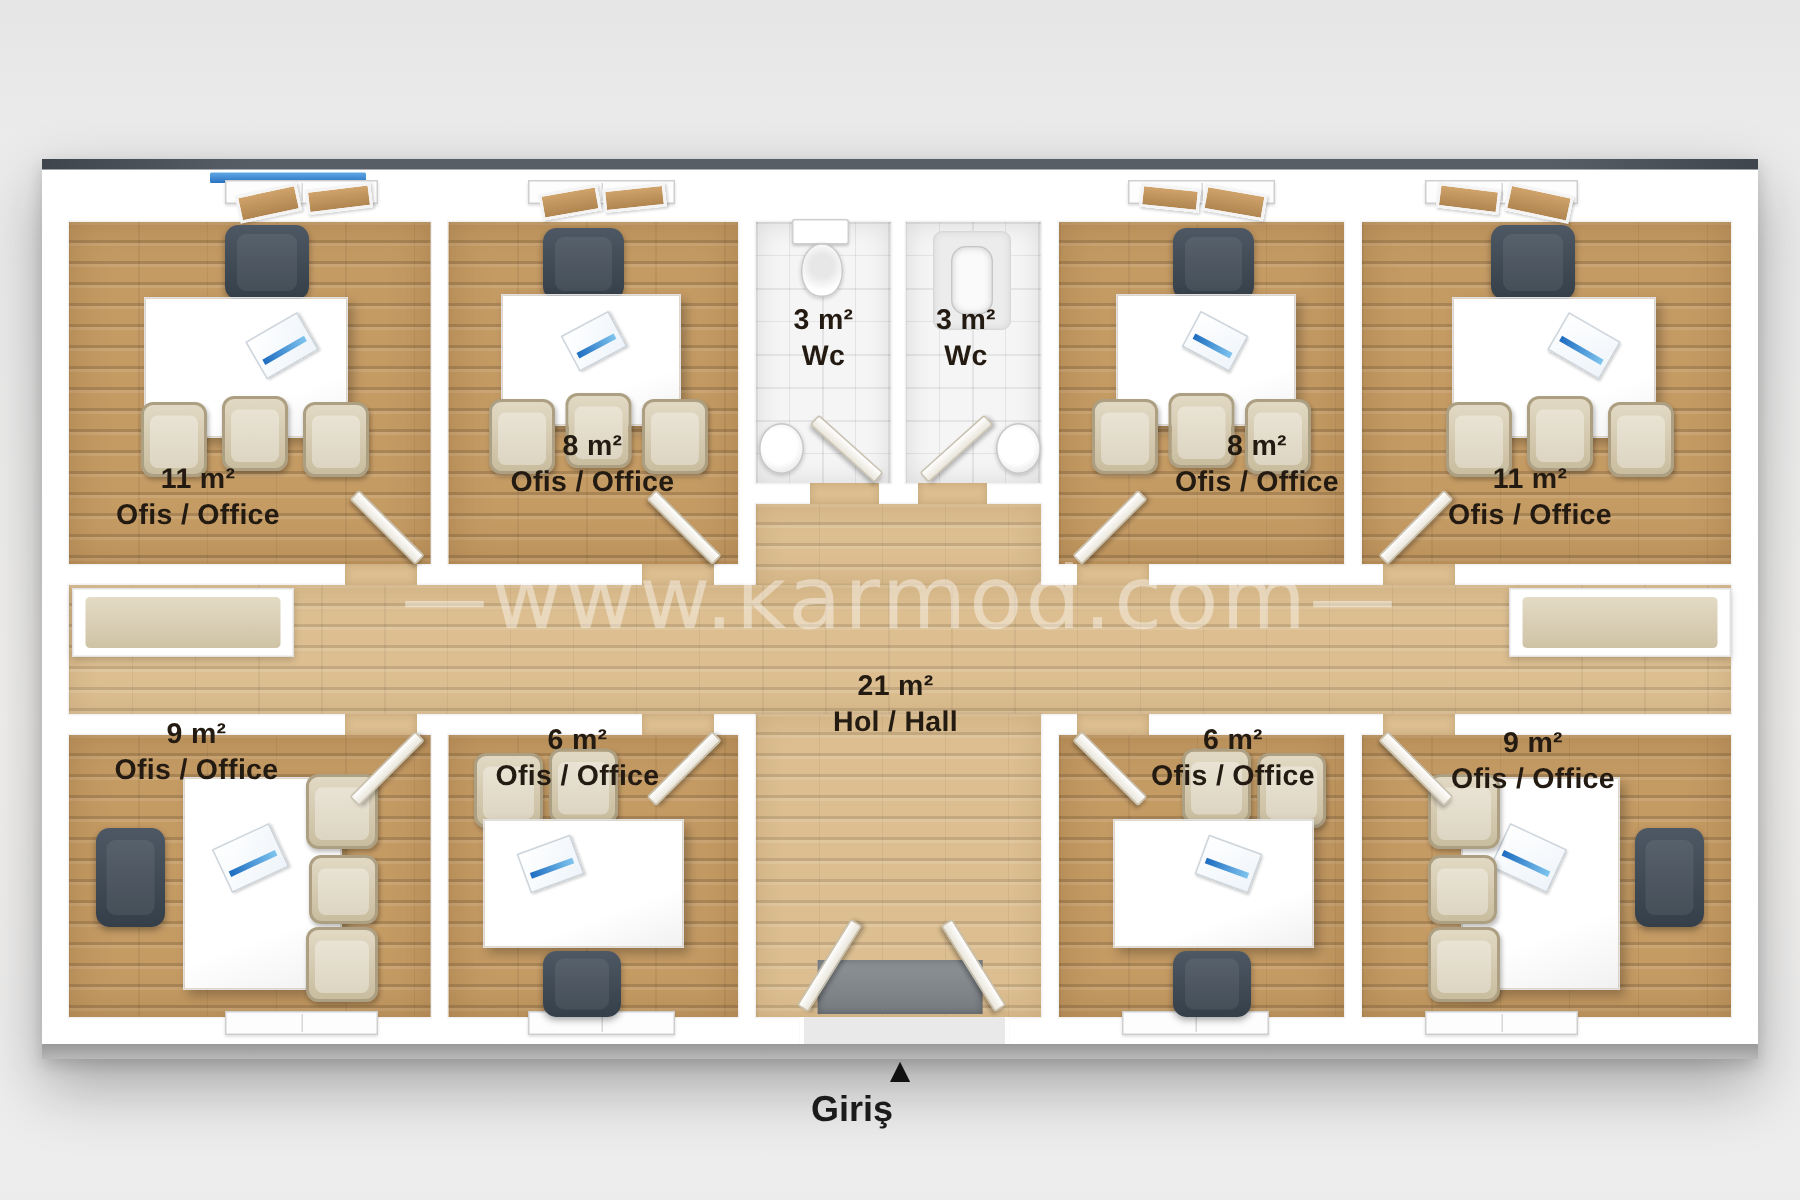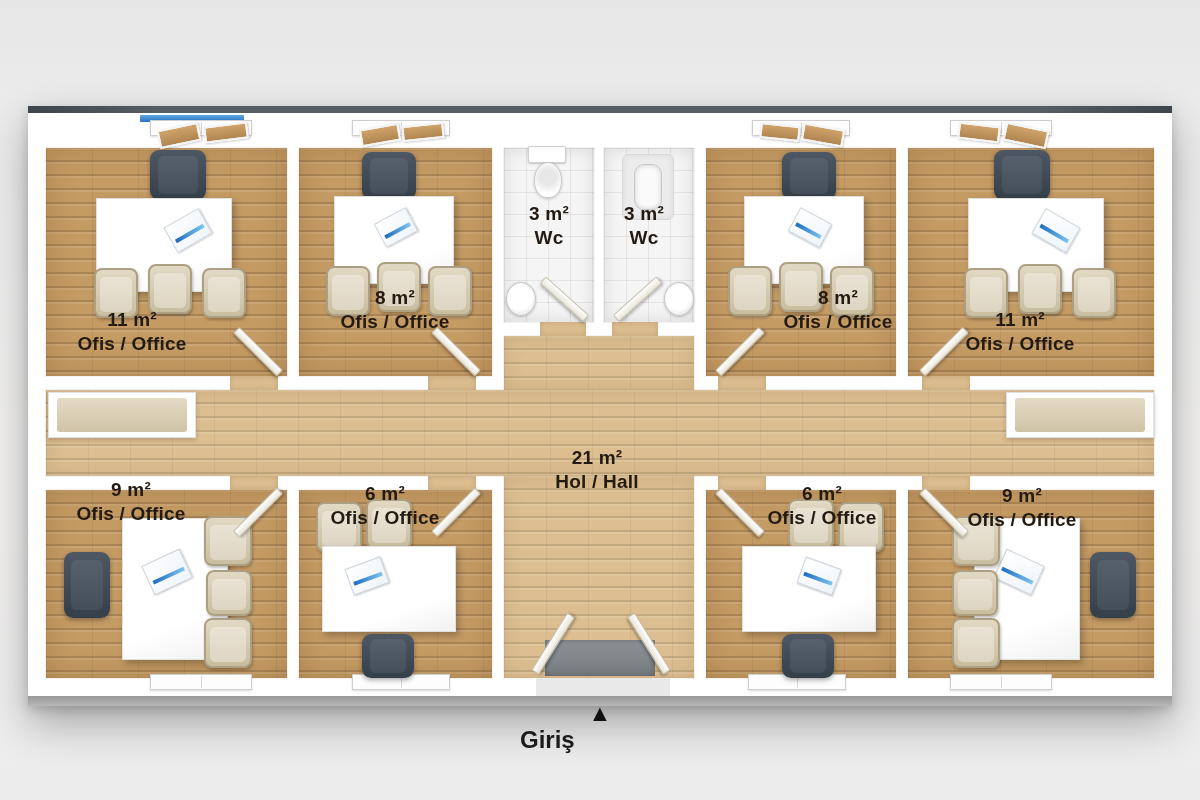--- a/index.html
+++ b/index.html
@@ -81,21 +81,21 @@
   
   .room-label{position:absolute;width:150px;text-align:center;color:#231a11;
               font:700 19px/24px "Liberation Sans",sans-serif;letter-spacing:0.2px;}
   .room-label span{display:block;}
   .room-label.small{width:110px;}
   .watermark{position:absolute;left:600px;top:400px;transform:translate(-50%,-52%);
              font:400 58px/1 "DejaVu Sans",sans-serif;color:rgba(255,255,255,0.42);
              letter-spacing:2px;white-space:nowrap;pointer-events:none;}
   .entrance-arrow{position:absolute;left:540px;top:702px;width:120px;text-align:center;
              font-size:23px;color:#111111;line-height:1;}
-  .entrance-label{position:absolute;left:520px;top:726px;width:120px;text-align:left;
+  .entrance-label{position:absolute;left:508px;top:726px;width:120px;text-align:center;
              color:#1b1b1b;font:600 24px/1.2 "Liberation Sans",sans-serif;}
 </style>
 </head>
 <body>
 
 <div class="stage">
 
   <div class="abs building"></div>
   <div class="abs roof-edge"></div>
   <div class="abs bottom-band"></div>
@@ -217,20 +217,21 @@
   <div class="door" style="left:922px;top:369px;width:60px;transform-origin:left center;transform:rotate(-45deg);"></div>
   <div class="door" style="left:218px;top:486px;width:60px;transform-origin:right center;transform:rotate(-45deg);"></div>
   <div class="door" style="left:416px;top:486px;width:60px;transform-origin:right center;transform:rotate(-45deg);"></div>
   <div class="door" style="left:718px;top:486px;width:60px;transform-origin:left center;transform:rotate(45deg);"></div>
   <div class="door" style="left:922px;top:486px;width:60px;transform-origin:left center;transform:rotate(45deg);"></div>
   <div class="door" style="left:528px;top:314px;width:56px;transform-origin:right center;transform:rotate(42deg);"></div>
   <div class="door" style="left:616px;top:314px;width:56px;transform-origin:left center;transform:rotate(-42deg);"></div>
   <div class="door" style="left:535px;top:668px;width:66px;transform-origin:left center;transform:rotate(-58deg);"></div>
   <div class="door" style="left:599px;top:668px;width:66px;transform-origin:right center;transform:rotate(58deg);"></div>
 
+  <div class="watermark">—www.karmod.com—</div>
 
   <div class="room-label" style="left:57px;top:308px;">
     <span>11 m²</span>
     <span>Ofis / Office</span>
   </div>
   <div class="room-label" style="left:320px;top:286px;">
     <span>8 m²</span>
     <span>Ofis / Office</span>
   </div>
   <div class="room-label small" style="left:494px;top:202px;">

